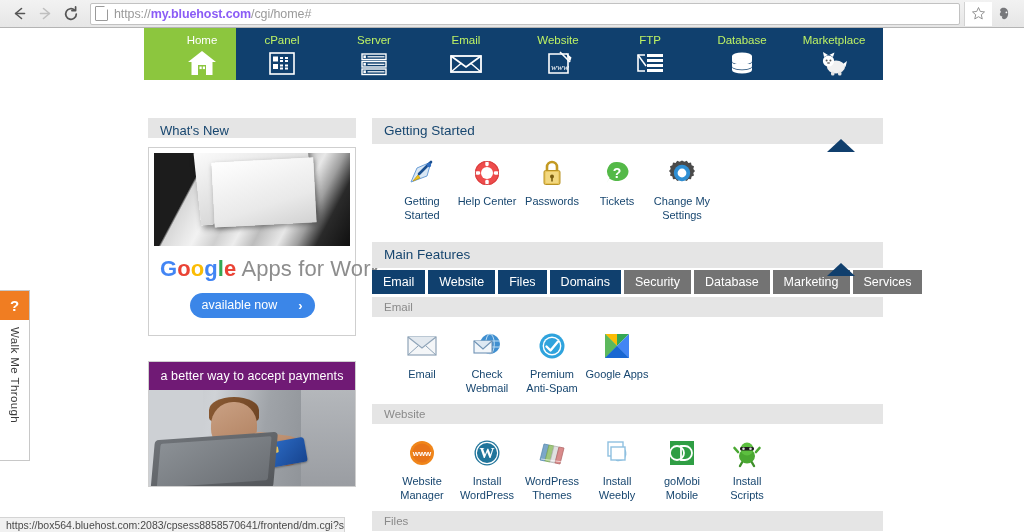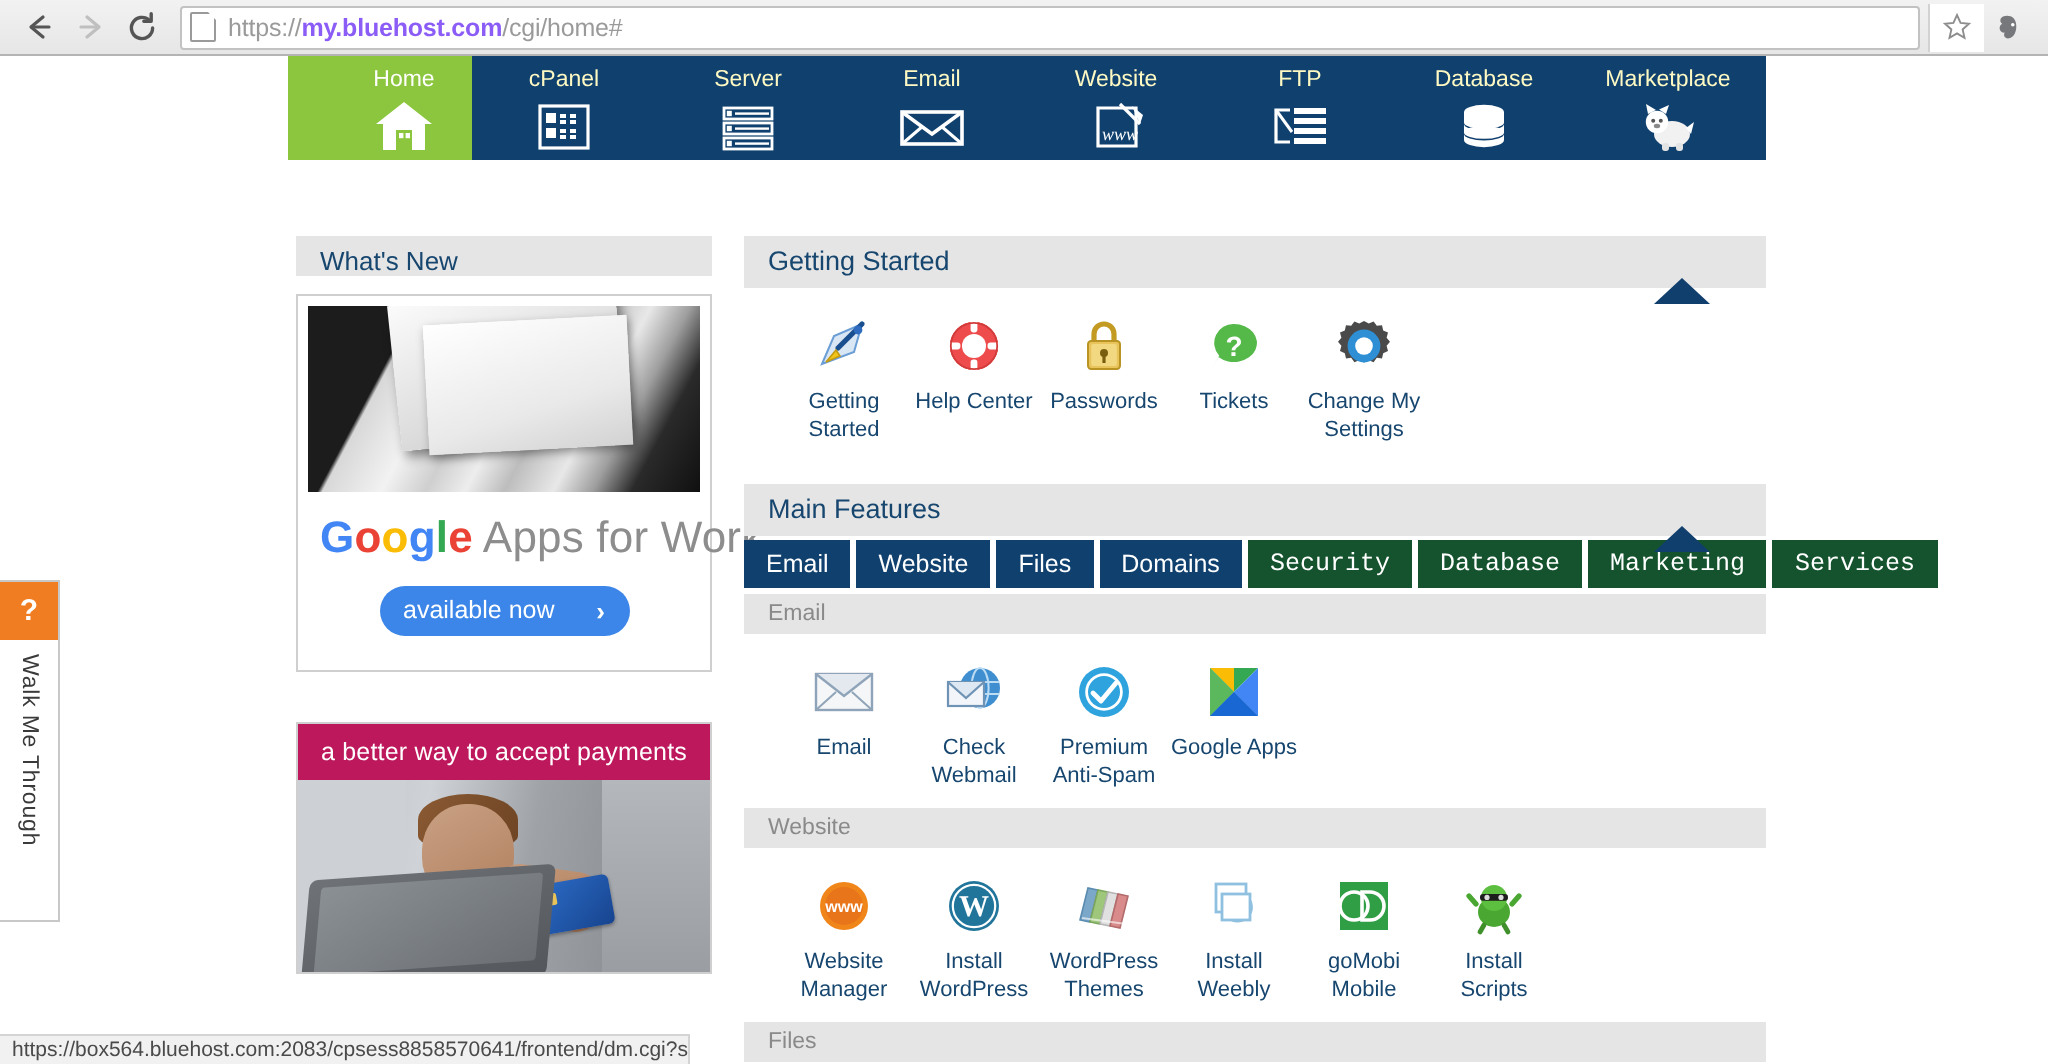--- a/index.html
+++ b/index.html
@@ -125,21 +125,21 @@
     left: 144px; top: 0;
     width: 739px;
     height: 52px;
     background: #10406e;
     display: flex;
   }
   .nav-item {
     flex: 0 0 auto;
     width: 92px;
     height: 52px;
-    color: #fef9c3;
+    color: #bef264;
     text-align: center;
     padding-top: 5px;
     position: relative;
   }
   .nav-item.active { background: #8cc63e; color: #ffffff; padding-left: 24px; }
   .nav-item .nav-label {
     font-size: 11.5px;
     display: block;
     line-height: 14px;
   }
@@ -228,21 +228,21 @@
   .avail-btn .chev { font-size: 13px; font-weight:bold; }
 
   .featured-wrap { margin-top: 25px; }
   .feat-card {
     margin-top: 9px;
     border: 1px solid #cfcfcf;
     background: #fff;
     padding: 0;
   }
   .feat-banner {
-    background: #be185d;
+    background: #701a75;
     color: #fff;
     font-size: 12.5px;
     text-align: center;
     height: 28px;
     line-height: 28px;
     letter-spacing: .1px;
   }
   .feat-photo {
     height: 96px;
     position:relative;
@@ -354,21 +354,21 @@
   .ftab {
     height: 24px;
     line-height: 24px;
     padding: 0 11px;
     font-size: 12.5px;
     color: #ffffff;
     background: #10406e;
     text-align: center;
     white-space: nowrap;
   }
-  .ftab.inactive { background: #14532d; font-family: Liberation Mono, monospace; }
+  .ftab.inactive { background: #737373; }
 
   .subhead {
     background: #e5e5e5;
     height: 20px;
     line-height: 20px;
     padding-left: 12px;
     font-size: 11.5px;
     color: #8a8a8a;
     margin-top: 3px;
   }

